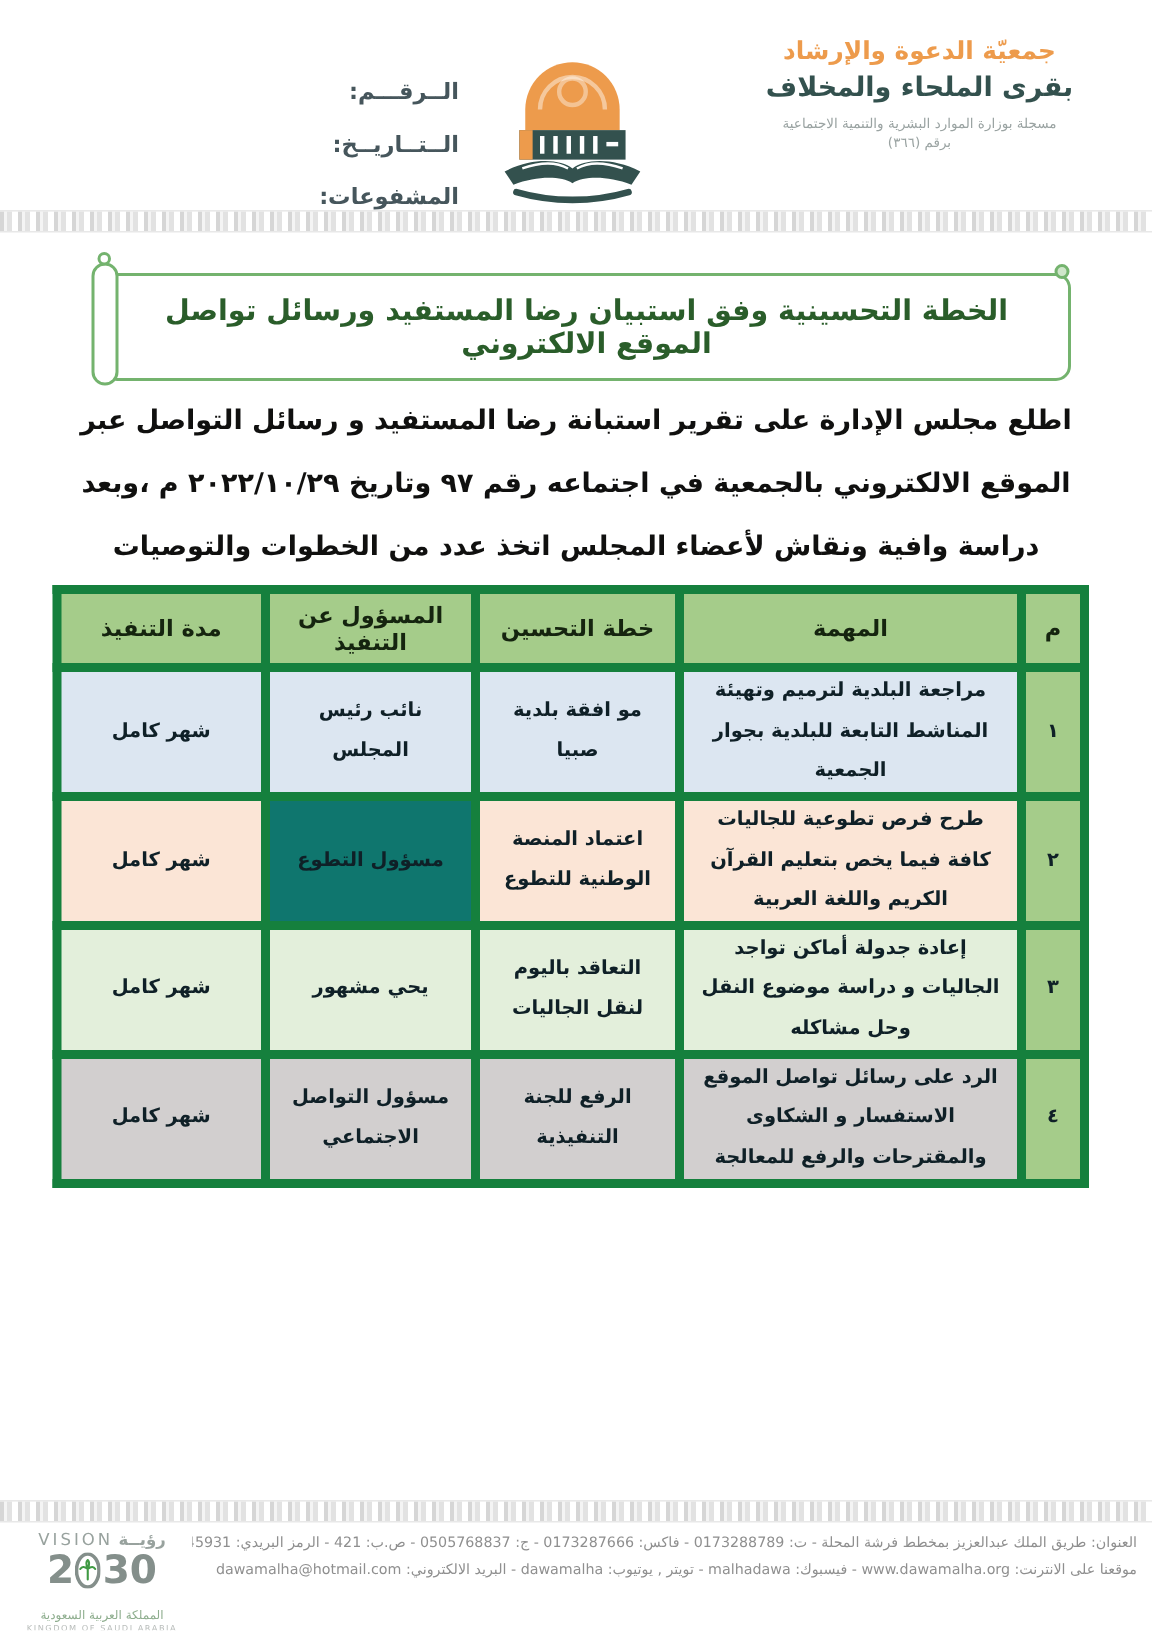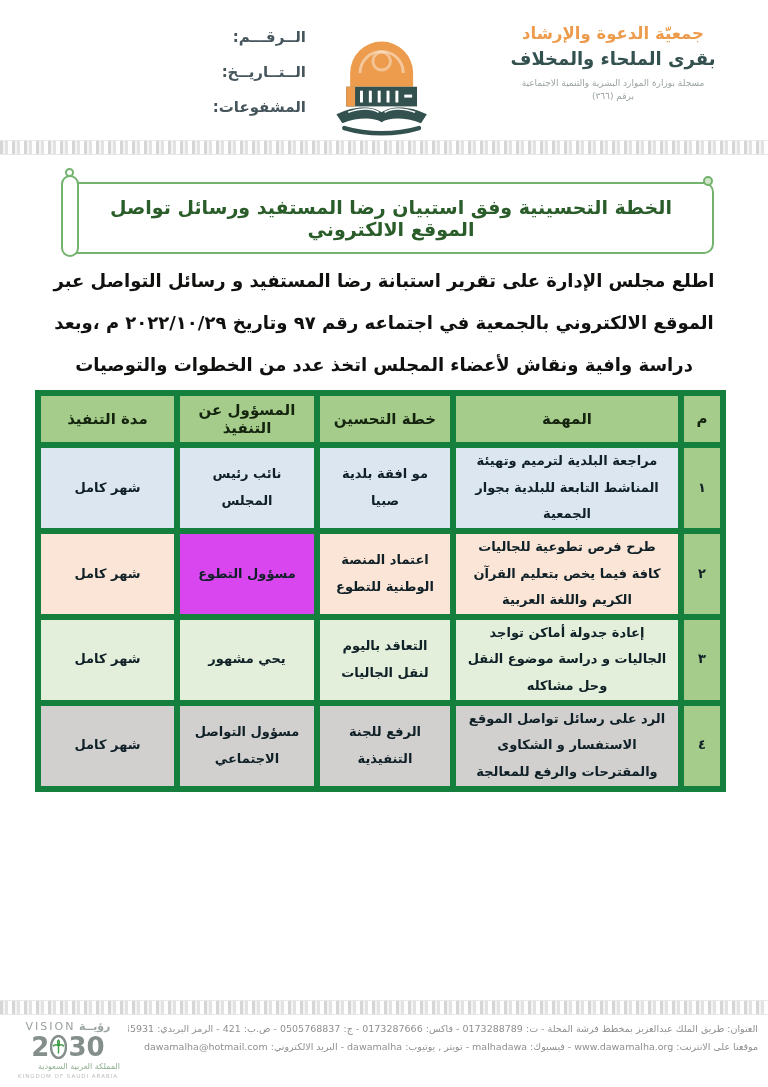--- a/index.html
+++ b/index.html
@@ -9,21 +9,21 @@
 
   
   .org-block { position:absolute; top:22px; right:4px; width:302px; text-align:center; }
   .org-l1 { color:var(--orange,#ED9B4C); font-size:16.5px; font-weight:bold; line-height:24px; }
   .org-l2 { color:var(--orange,#ED9B4C); font-size:16.5px; font-weight:bold; line-height:24px; letter-spacing:1px; }
   .org-l3 { color:var(--teal,#33514E); font-size:18px; font-weight:bold; line-height:26px; }
   .org-reg { color:#9aa3a2; font-size:9px; line-height:13px; margin-top:5px; }
 
   .logo-box { position:absolute; top:8px; left:50%; transform:translateX(-52%); width:118px; height:128px; }
 
-  .fields { position:absolute; top:28px; left:150px; width:156px; direction:rtl; }
+  .fields { position:absolute; top:52px; left:150px; width:156px; direction:rtl; }
   .field-label { color:#46565c; font-size:15px; font-weight:bold; margin-bottom:17px; }
 
   
   .strip { position:absolute; left:0; right:0; height:15px;
     background-image:
       repeating-linear-gradient(90deg,#d6d6d6 0 3px, #f4f4f4 3px 5px, #e2e2e2 5px 8px, #ffffff 8px 12px),
       linear-gradient(#ededed,#dedede);
     border-top:1px solid #e8e8e8; border-bottom:1px solid #e8e8e8; }
   .strip-top { top:140px; }
   .strip-bottom { top:1000px; }
@@ -59,21 +59,21 @@
   col.c-plan { width:136px; }
   col.c-resp { width:140px; }
   col.c-dur  { width:139px; }
 
   
   .vision { position:absolute; left:16px; top:1020px; width:104px; text-align:center; }
   .v-line1 { color:#98a29e; font-size:11px; line-height:13px; }
   .v-en { letter-spacing:2px; }
   .v-ar { font-weight:bold; }
   .v-2030 { color:#848f8b; font-size:26px; font-weight:bold; line-height:28px; display:flex; align-items:center; justify-content:center; gap:1px; }
-  .v-ksa-ar { color:#8fae8f; font-size:8px; line-height:10px; margin-top:1px;text-align:right; }
+  .v-ksa-ar { color:#8fae8f; font-size:8px; line-height:10px; margin-top:11px; }
   .v-ksa-en { color:#b9bdbb; font-size:5.5px; letter-spacing:1px; line-height:8px; }
 
   .contact { position:absolute; top:1020px; right:10px; left:128px; direction:rtl;
     text-align:right; color:#8f8f8f; font-size:9.5px; line-height:18px; }
   .contact div { white-space:nowrap; overflow:hidden; }
 </style>
 </head>
 <body>
 
 <div class="page">
@@ -151,21 +151,21 @@
         <td class="num-cell">١</td>
         <td class="data-cell" style="background: rgb(220, 230, 241);">مراجعة البلدية لترميم وتهيئة المناشط التابعة للبلدية بجوار الجمعية</td>
         <td class="data-cell" style="background: rgb(220, 230, 241);">مو افقة بلدية صبيا</td>
         <td class="data-cell" style="background: rgb(220, 230, 241);">نائب رئيس المجلس</td>
         <td class="data-cell" style="background: rgb(220, 230, 241);">شهر كامل</td>
       </tr>
       <tr class="r-tall">
         <td class="num-cell">٢</td>
         <td class="data-cell" style="background: rgb(251, 229, 214);">طرح فرص تطوعية للجاليات كافة فيما يخص بتعليم القرآن الكريم واللغة العربية</td>
         <td class="data-cell" style="background: rgb(251, 229, 214);">اعتماد المنصة الوطنية للتطوع</td>
-        <td class="data-cell" style="background: #d946ef;">مسؤول التطوع</td>
+        <td class="data-cell" style="background: #0f766e;">مسؤول التطوع</td>
         <td class="data-cell" style="background: rgb(251, 229, 214);">شهر كامل</td>
       </tr>
       <tr class="r-mid">
         <td class="num-cell">٣</td>
         <td class="data-cell" style="background: rgb(227, 239, 219);">إعادة جدولة أماكن تواجد الجاليات و دراسة موضوع النقل وحل مشاكله</td>
         <td class="data-cell" style="background: rgb(227, 239, 219);">التعاقد باليوم لنقل الجاليات</td>
         <td class="data-cell" style="background: rgb(227, 239, 219);">يحي مشهور</td>
         <td class="data-cell" style="background: rgb(227, 239, 219);">شهر كامل</td>
       </tr>
       <tr class="r-last">

